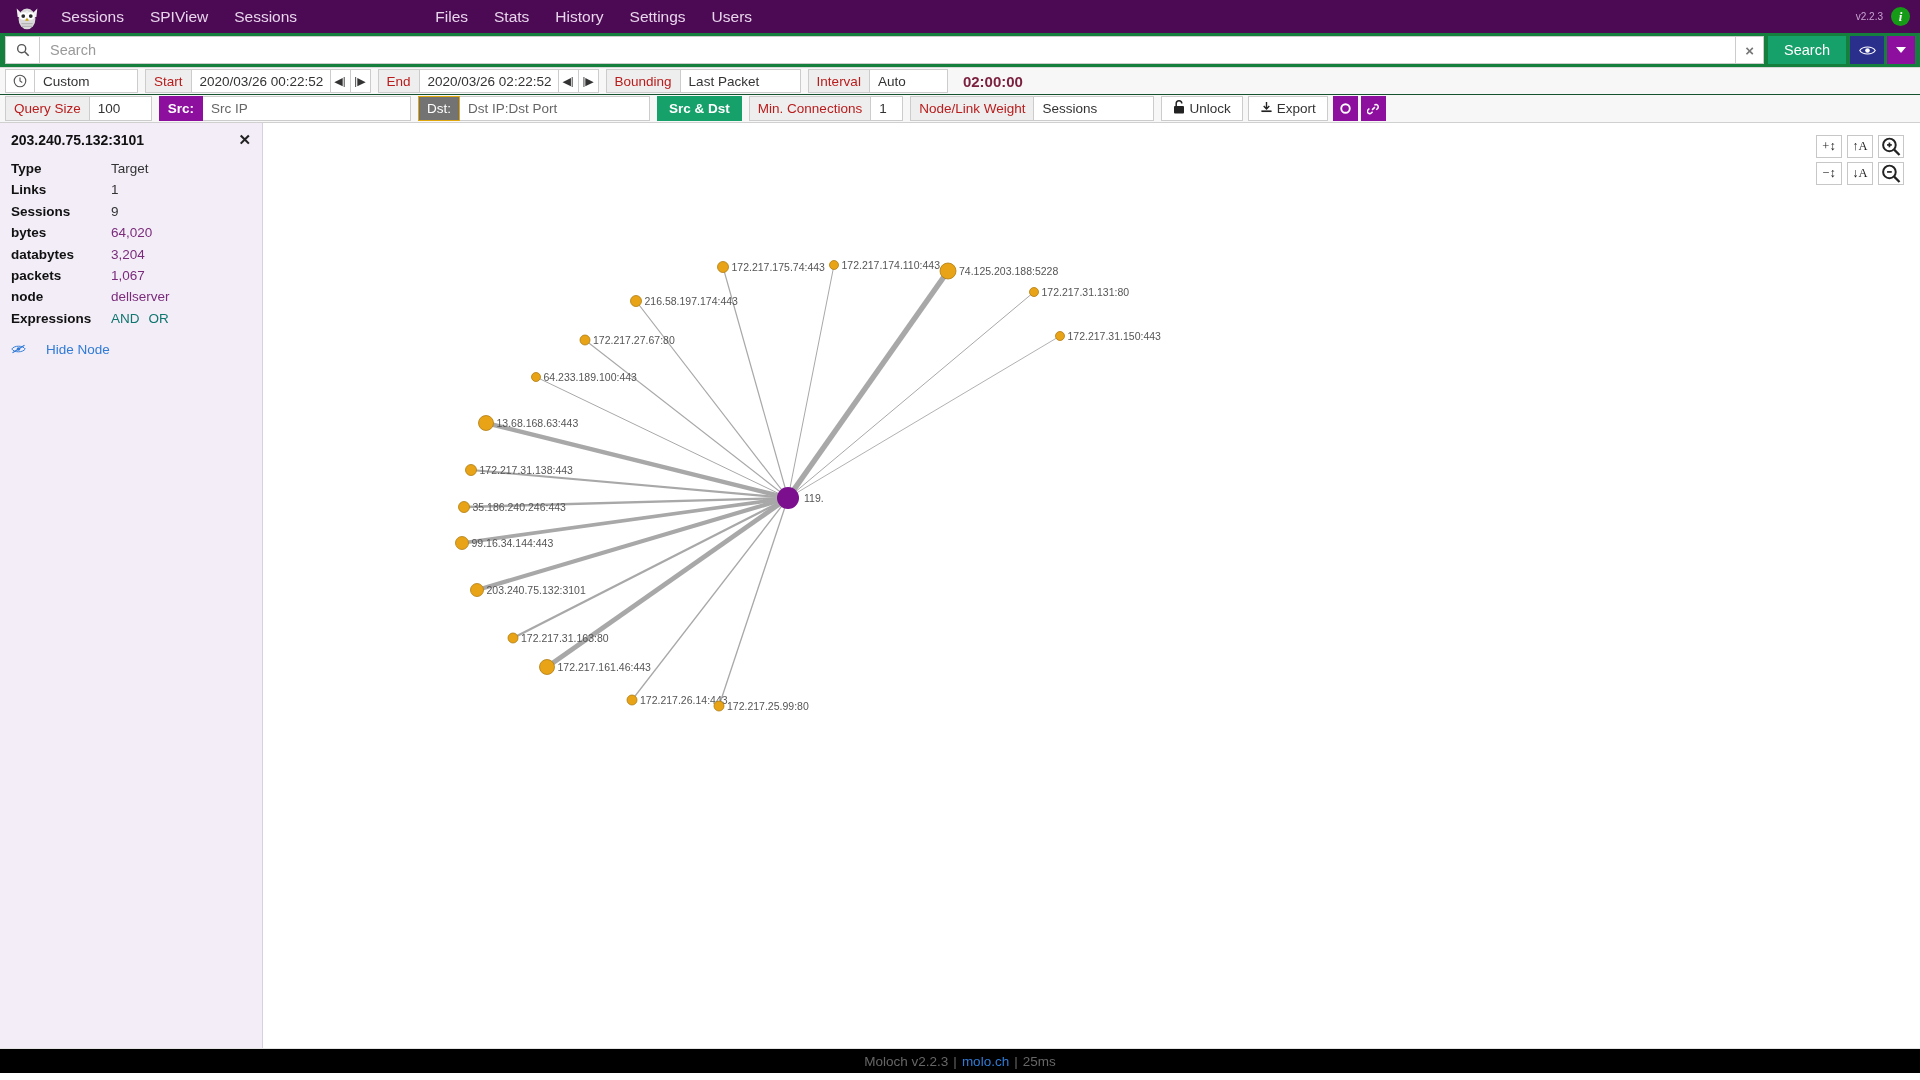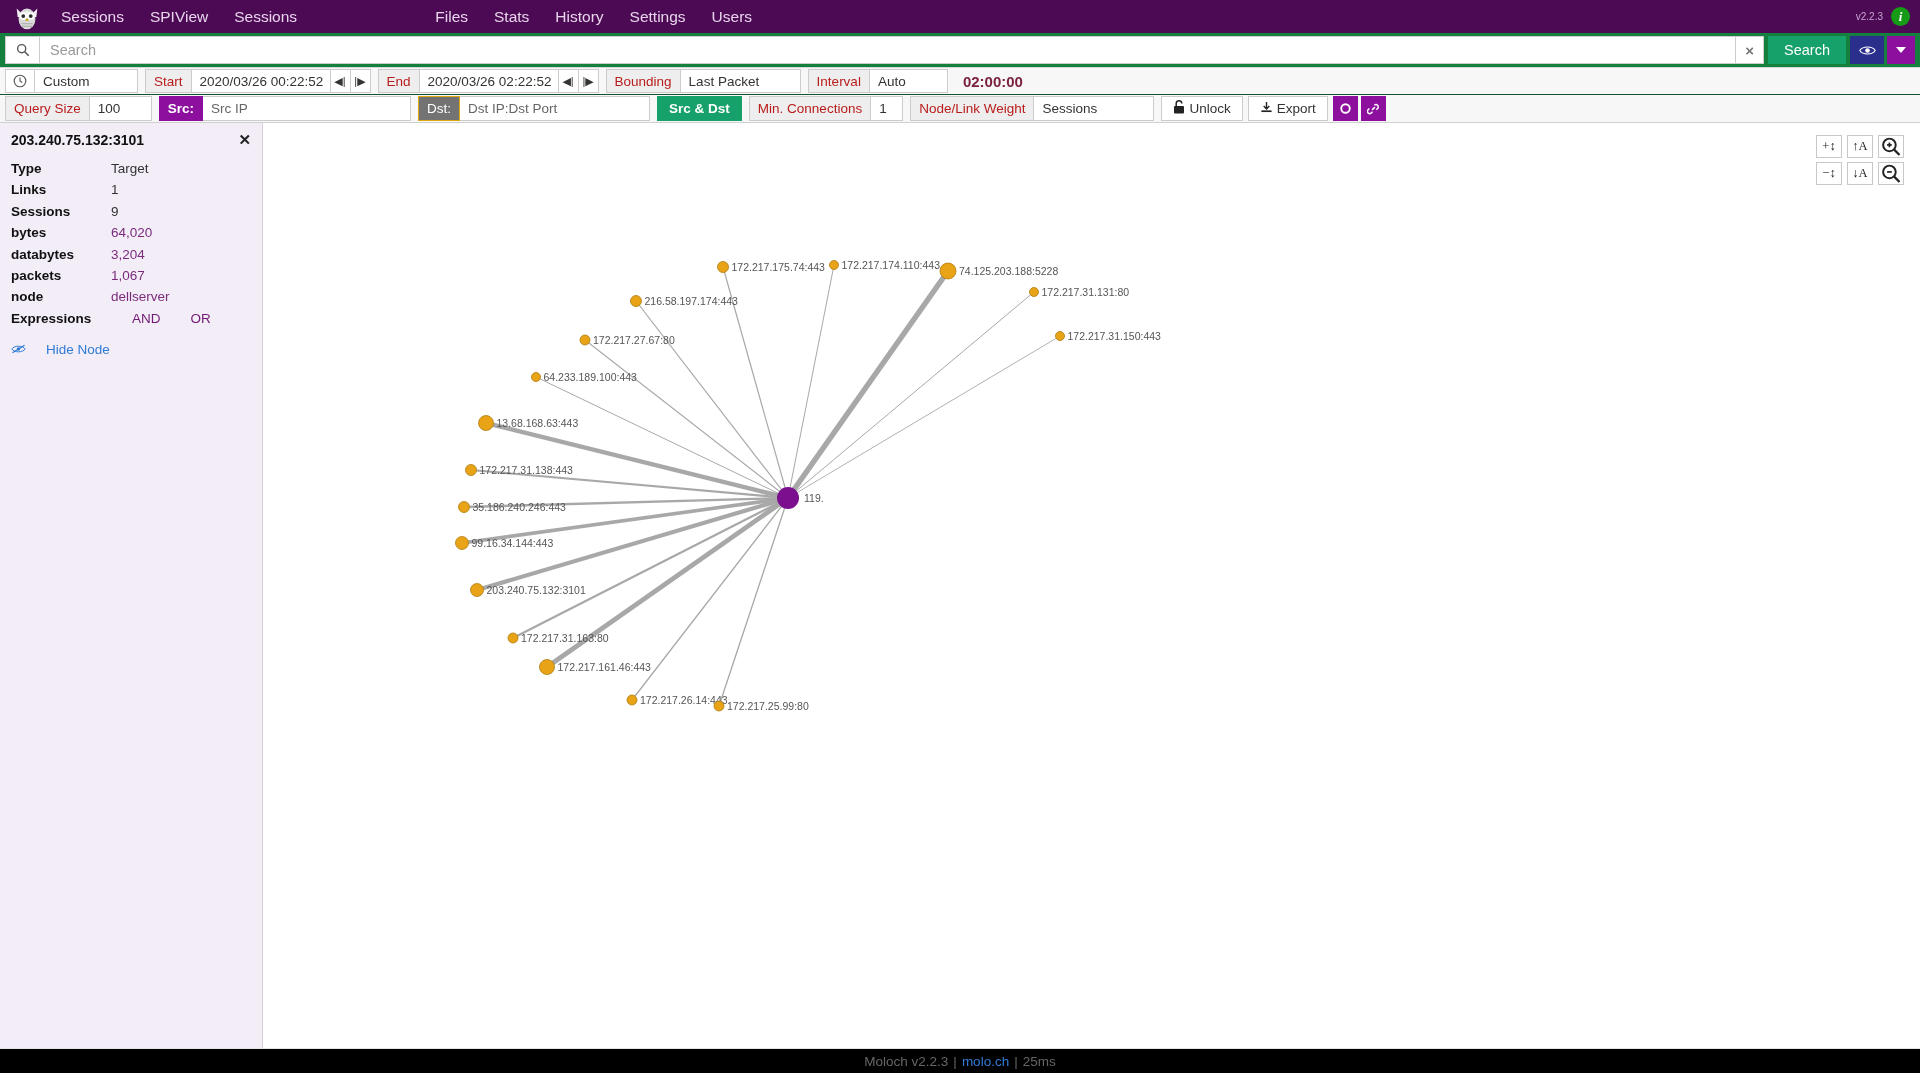--- a/index.html
+++ b/index.html
@@ -200,21 +200,21 @@
     margin-bottom: 13px;
   }
   .ip-close {
     position: absolute; right: 11px; top: 8px;
     color: #222; font-size: 15px; font-weight: bold; cursor: pointer;
   }
   .ip-row { display:flex; margin-bottom: 4.5px; line-height: 1.25; }
   .ip-key { width: 100px; font-weight: bold; color: #111; }
   .ip-val { color: #333; }
   .ip-val.accent { color: #7a2b7a; }
-  .ip-expr a { color: #701a75; text-decoration: none; margin-right: 9px; cursor: pointer; margin-left: 21px; }
+  .ip-expr a { color: #0f766e; text-decoration: none; margin-right: 9px; cursor: pointer; }
   .hide-node {
     margin-top: 14px; color: #2f7bd6; font-size: 13.5px;
     display: flex; align-items: center; gap: 20px; cursor: pointer;
   }
 
   .graph { flex: 1; position: relative; background: #fff; }
   .graph svg { display: block; width: 100%; height: 100%; }
 
   .zoomctl {
     position: absolute; right: 16px; top: 12px;

